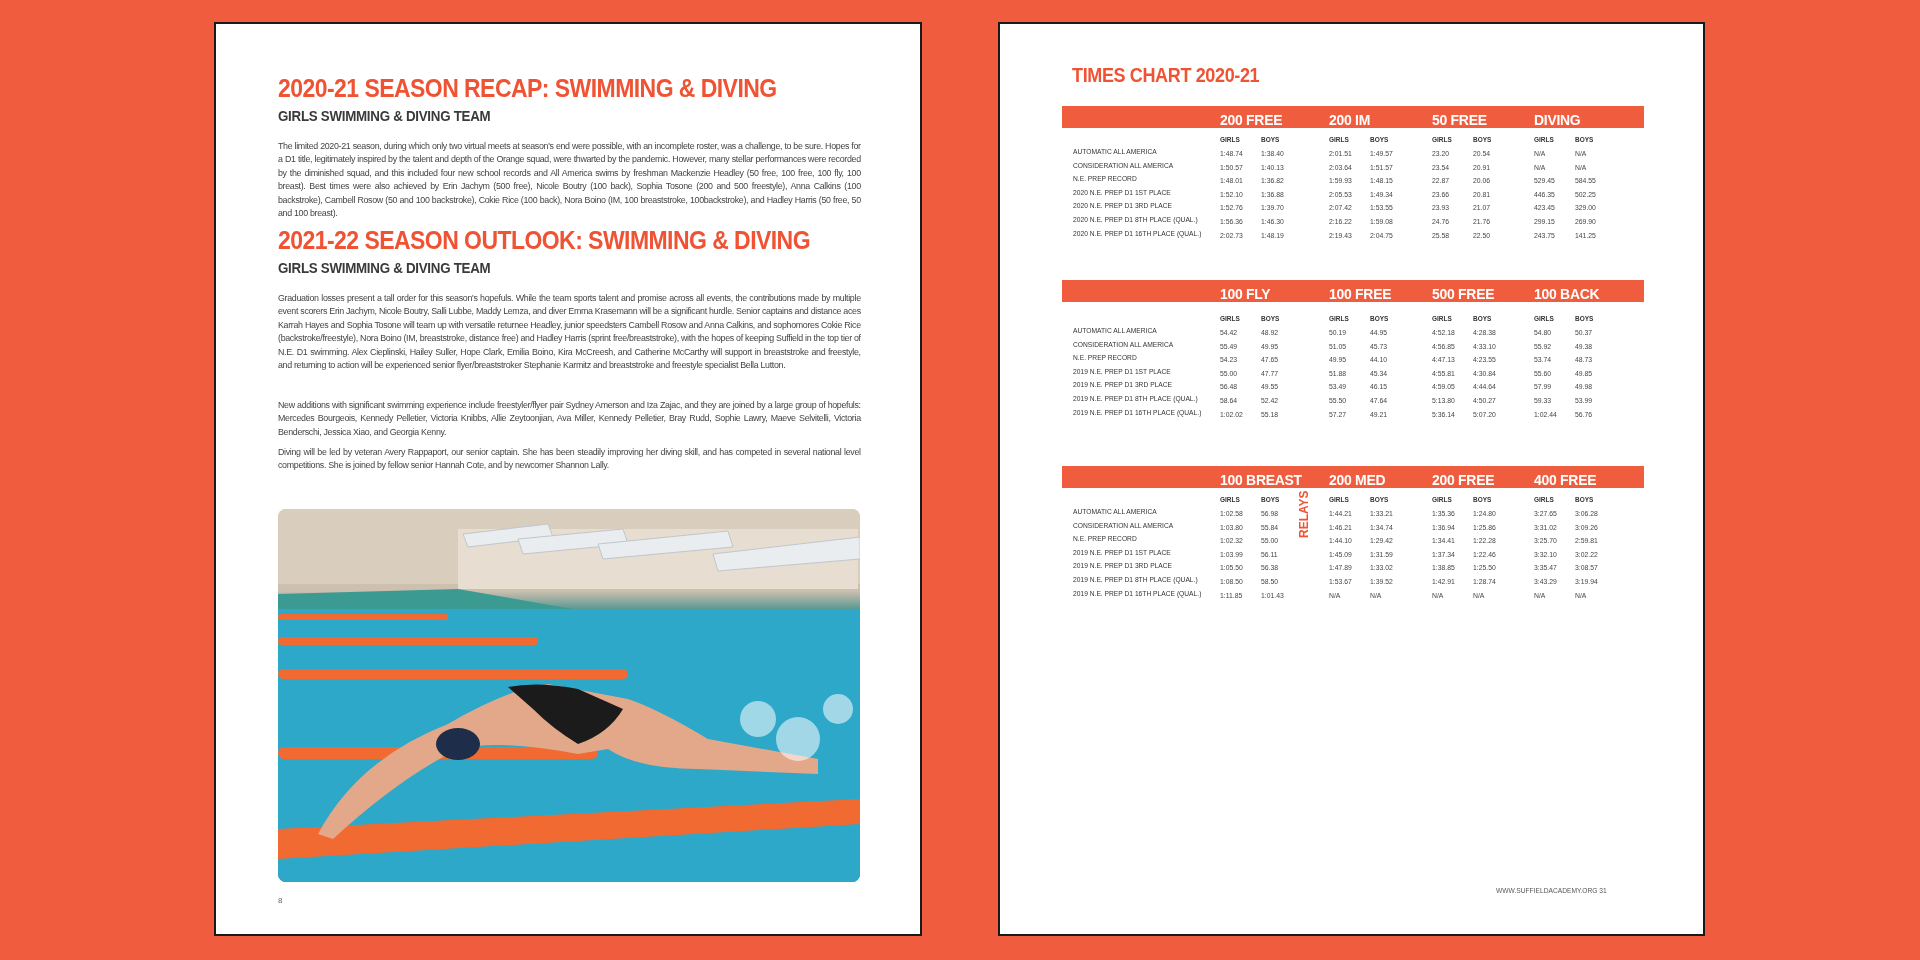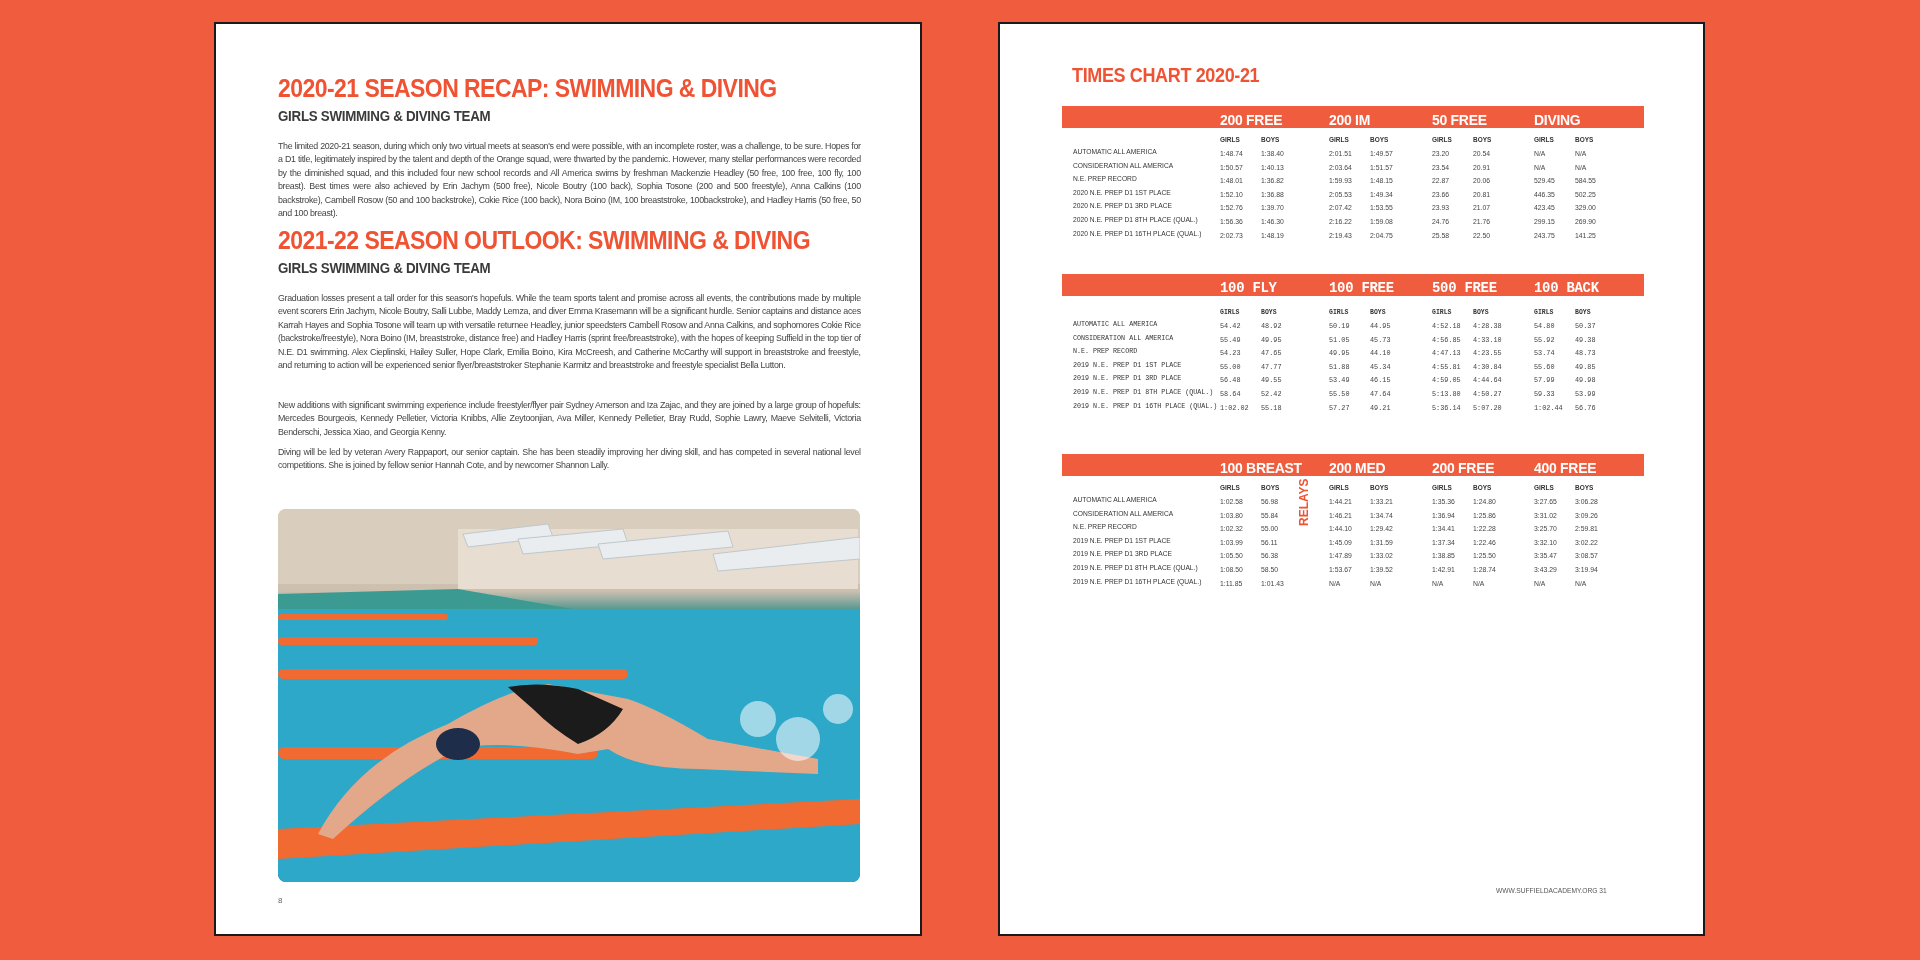--- a/index.html
+++ b/index.html
@@ -154,21 +154,21 @@
         <div class="rowlabel" style="top:122.6px">2020 N.E. PREP D1 16TH PLACE (QUAL.)</div>
         <div class="cell" style="left:158px;top:124.6px">2:02.73</div>
         <div class="cell" style="left:199px;top:124.6px">1:48.19</div>
         <div class="cell" style="left:267px;top:124.6px">2:19.43</div>
         <div class="cell" style="left:308px;top:124.6px">2:04.75</div>
         <div class="cell" style="left:370px;top:124.6px">25.58</div>
         <div class="cell" style="left:411px;top:124.6px">22.50</div>
         <div class="cell" style="left:472px;top:124.6px">243.75</div>
         <div class="cell" style="left:513px;top:124.6px">141.25</div>
       </div>
-      <div class="section" style="top: 250px; height: 140px; font-family: Liberation Mono, monospace;">
+      <div class="section" style="top: 256px; height: 140px;">
         <div class="bar"></div>
         <div class="evt" style="left:158px">100 FLY</div>
         <div class="colhdr" style="left:158px;top:34px">GIRLS</div>
         <div class="colhdr" style="left:199px;top:34px">BOYS</div>
         <div class="evt" style="left:267px">100 FREE</div>
         <div class="colhdr" style="left:267px;top:34px">GIRLS</div>
         <div class="colhdr" style="left:308px;top:34px">BOYS</div>
         <div class="evt" style="left:370px">500 FREE</div>
         <div class="colhdr" style="left:370px;top:34px">GIRLS</div>
         <div class="colhdr" style="left:411px;top:34px">BOYS</div>
@@ -232,21 +232,21 @@
         <div class="rowlabel" style="top:127.6px">2019 N.E. PREP D1 16TH PLACE (QUAL.)</div>
         <div class="cell" style="left:158px;top:129.6px">1:02.02</div>
         <div class="cell" style="left:199px;top:129.6px">55.18</div>
         <div class="cell" style="left:267px;top:129.6px">57.27</div>
         <div class="cell" style="left:308px;top:129.6px">49.21</div>
         <div class="cell" style="left:370px;top:129.6px">5:36.14</div>
         <div class="cell" style="left:411px;top:129.6px">5:07.20</div>
         <div class="cell" style="left:472px;top:129.6px">1:02.44</div>
         <div class="cell" style="left:513px;top:129.6px">56.76</div>
       </div>
-      <div class="section" style="top: 430px; height: 140px;">
+      <div class="section" style="top: 442px; height: 140px;">
         <div class="bar"></div>
         <div class="evt" style="left:158px">100 BREAST</div>
         <div class="colhdr" style="left:158px;top:29px">GIRLS</div>
         <div class="colhdr" style="left:199px;top:29px">BOYS</div>
         <div class="evt" style="left:267px">200 MED</div>
         <div class="colhdr" style="left:267px;top:29px">GIRLS</div>
         <div class="colhdr" style="left:308px;top:29px">BOYS</div>
         <div class="evt" style="left:370px">200 FREE</div>
         <div class="colhdr" style="left:370px;top:29px">GIRLS</div>
         <div class="colhdr" style="left:411px;top:29px">BOYS</div>

